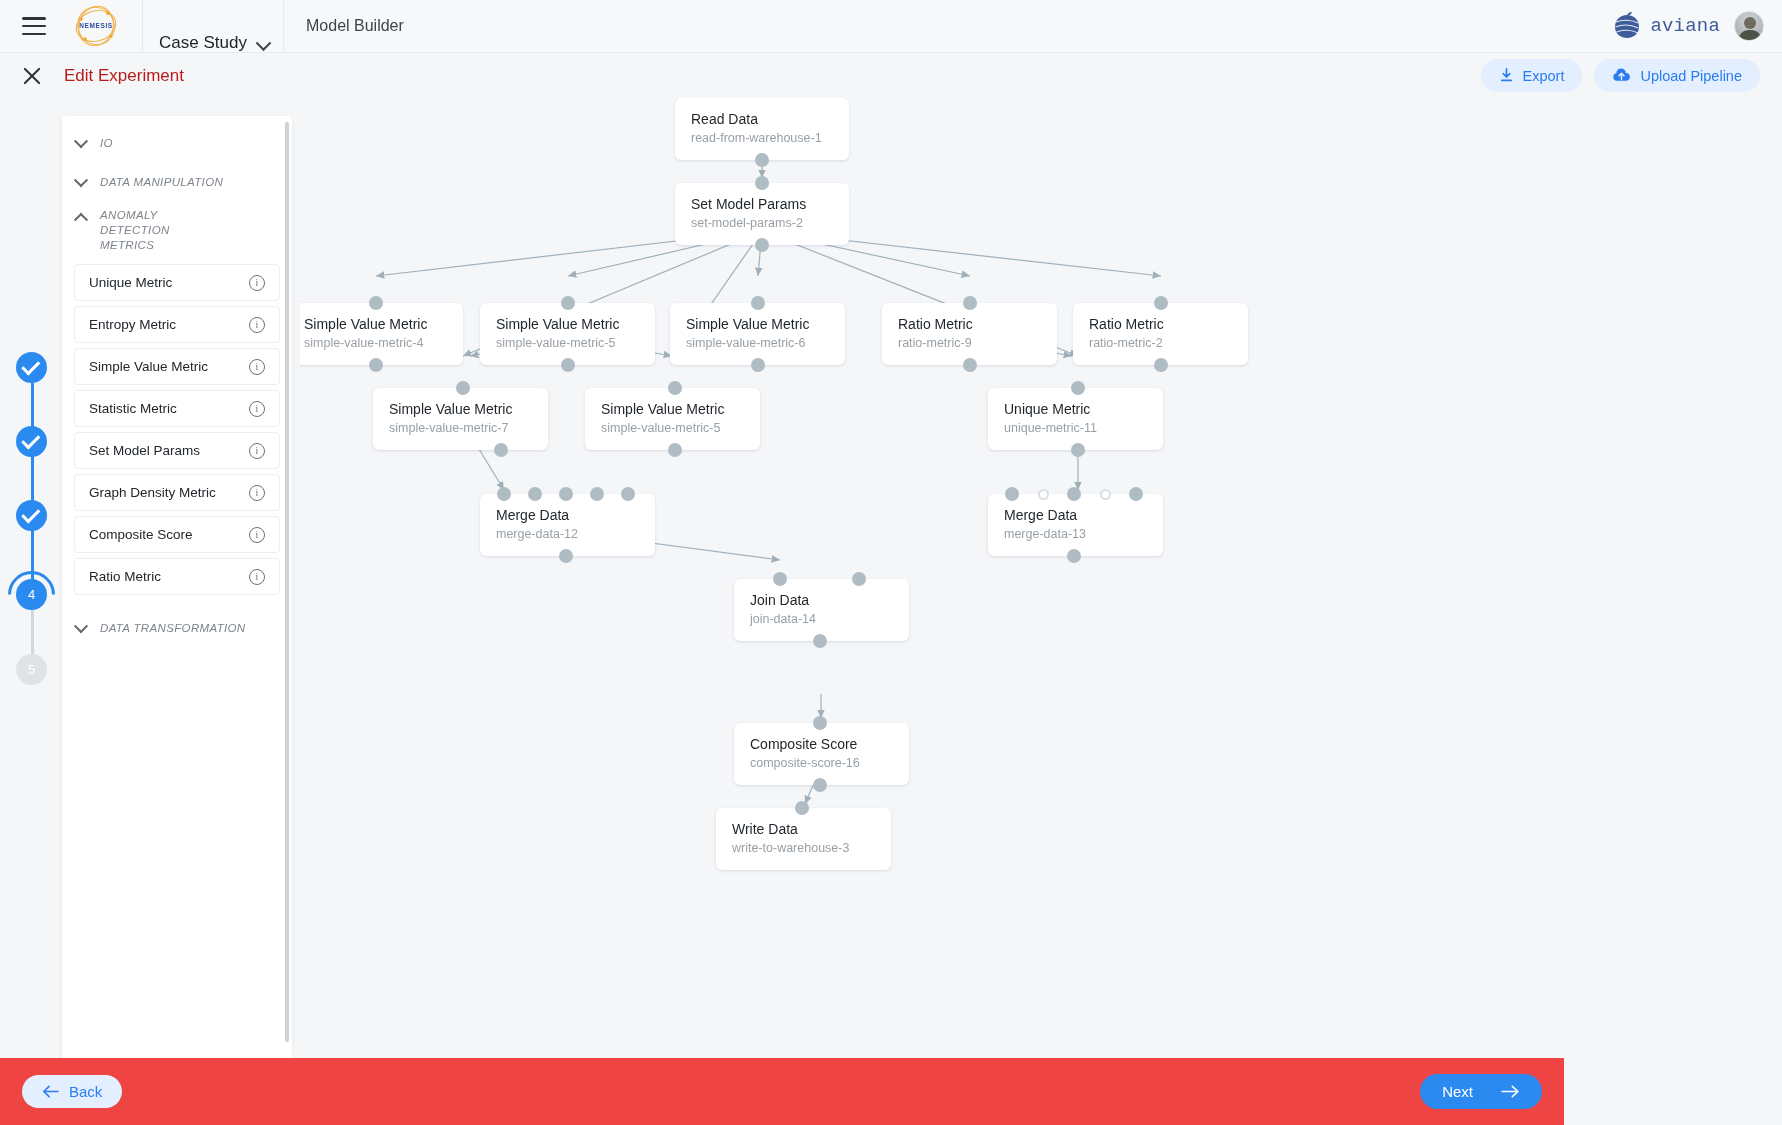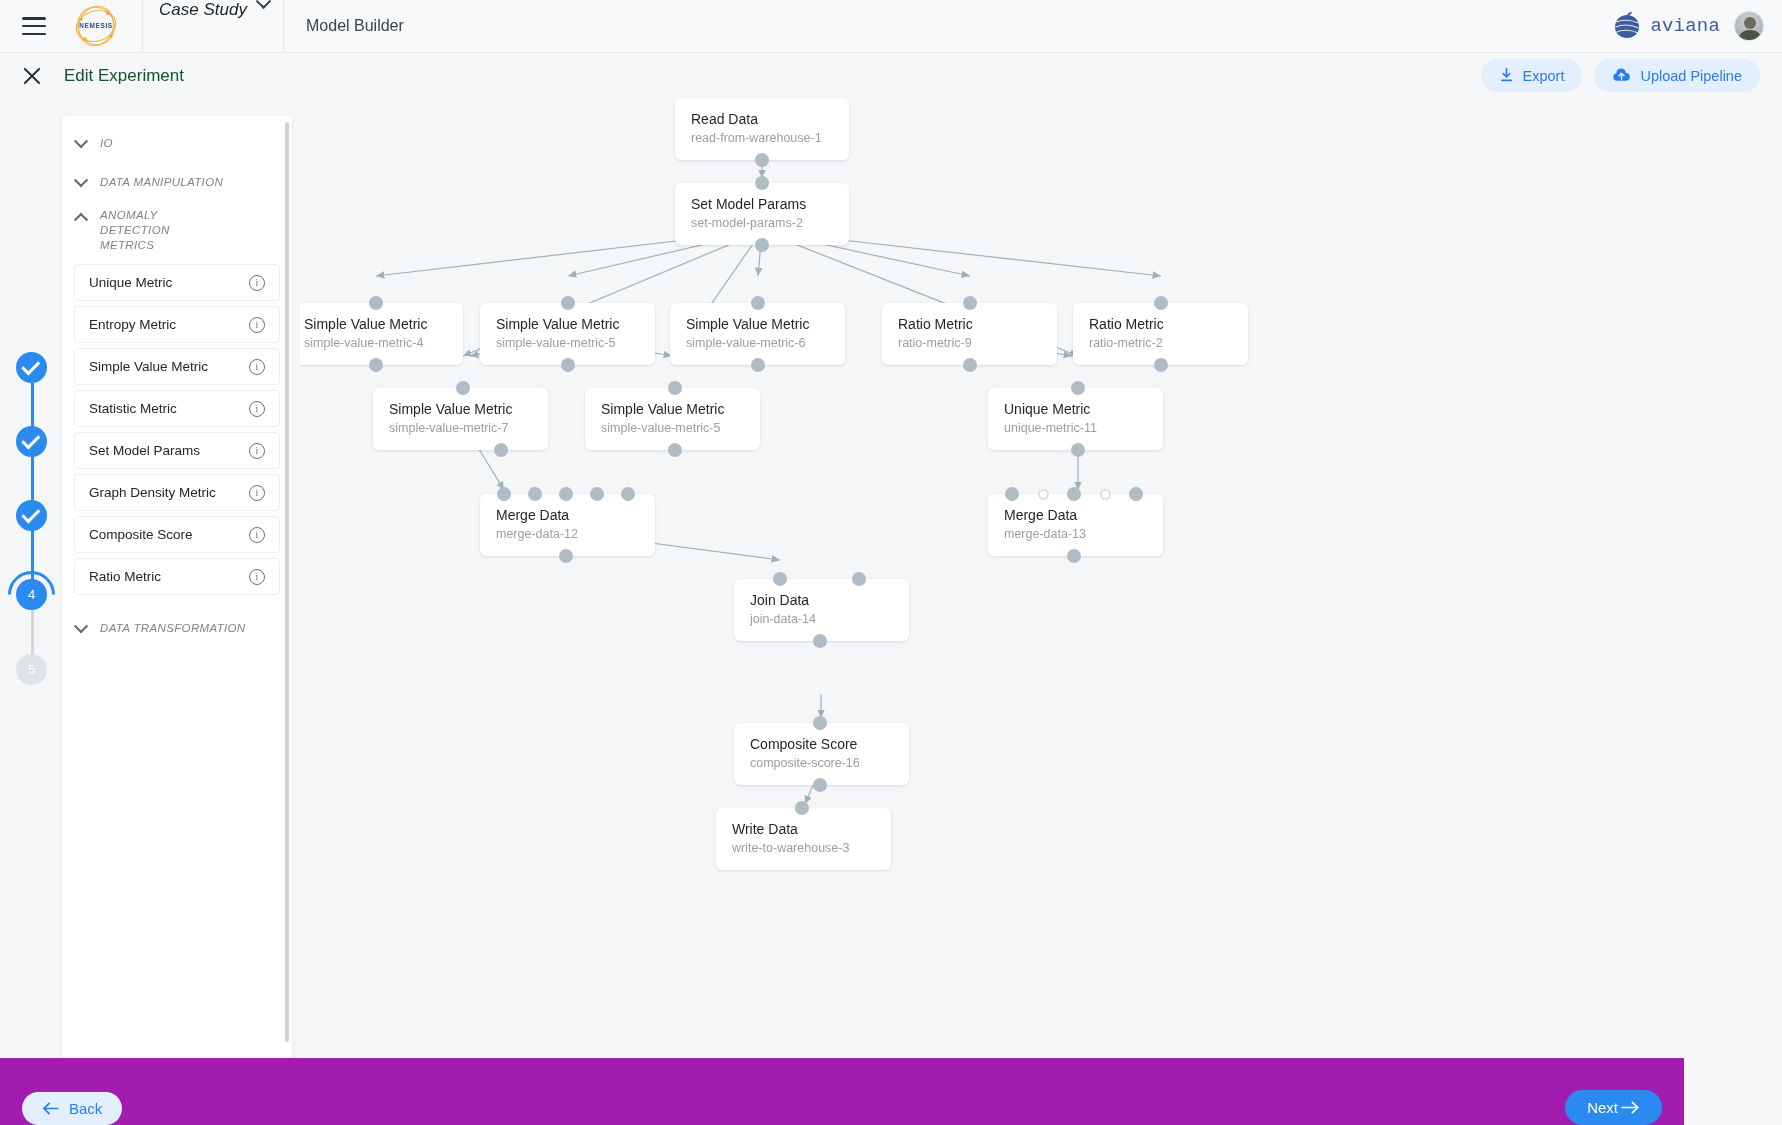--- a/index.html
+++ b/index.html
@@ -19,22 +19,22 @@
   .hamburger { margin-left: 22px; width: 24px; height: 18px;
     display: flex; flex-direction: column; justify-content: space-between; cursor: pointer; }
   .hamburger span { display: block; height: 2.5px; background: #2e3338; border-radius: 2px; }
 
   .nemesis-logo { margin-left: 22px; width: 56px; height: 46px; position: relative; }
   .nemesis-logo svg { position: absolute; left: 0; top: 0; }
 
   .divider-v { width: 1px; height: 53px; background: #e6e8ec; }
 
   .case-select {
-    width: 140px; height: 53px; display: flex; align-items: flex-start;
-    justify-content: space-between; padding: 0 14px 0 16px; cursor: pointer; font-style: italic;
+    width: 140px; height: 53px; display: flex; align-items: flex-end;
+    justify-content: space-between; padding: 0 14px 0 16px; cursor: pointer;
   }
   .case-select .lbl { font-size: 17px; color: #1d2226; }
   .chev-d { width: 11px; height: 11px; border-right: 2.2px solid #3b4248;
     border-bottom: 2.2px solid #3b4248; transform: rotate(45deg) translate(-3px,-3px); }
 
   .mb-title { margin-left: 22px; font-size: 16px; color: #3d444b; }
 
   .brand { margin-left: auto; display: flex; align-items: center; gap: 8px; margin-right: 14px; }
   .brand-word { font-size: 19px; color: #3f5c9a; letter-spacing: .2px; font-family: Liberation Mono, monospace; }
   .avatar {
@@ -51,21 +51,21 @@
   .subbar {
     position: absolute; left:0; top:53px; width:1782px; height:45px;
     display:flex; align-items:center; background:#f4f6f8;
   }
   .close-x { margin-left:22px; width:20px; height:20px; position:relative; cursor:pointer; }
   .close-x::before, .close-x::after {
     content:""; position:absolute; left:-1px; top:9px; width:22px; height:2px; background:#2e3338; border-radius:2px;
   }
   .close-x::before { transform: rotate(45deg); }
   .close-x::after  { transform: rotate(-45deg); }
-  .edit-title { margin-left: 22px; font-size: 17px; color: #14532d; }
+  .edit-title { margin-left: 22px; font-size: 17px; color: #b91c1c; }
 
   .topbtns { margin-left:auto; display:flex; gap:12px; margin-right:22px; }
   .pill {
     height:33px; border-radius:18px; background:#e3efff; color:#2a7cf0;
     display:flex; align-items:center; gap:9px; padding: 0 18px; font-size:14.5px; cursor:pointer;
   }
   .pill svg { display:block; }
 
   
   .stepper { position:absolute; left:0; top:98px; width:55px; height:960px; }
@@ -121,26 +121,26 @@
   .node {
     position:absolute; background:#fff; border-radius:6px;
     box-shadow: 0 1px 3px rgba(30,40,60,.13); padding: 12px 16px 13px 16px;
   }
   .node .ntitle { font-size:14px; color:#1e2429; line-height:18px; white-space:nowrap; }
   .node .nsub { font-size:12.5px; color:#98a0a7; line-height:17px; margin-top:2px; white-space:nowrap; }
   .port { position:absolute; width:14px; height:14px; border-radius:50%; background:#afbcc4; }
   .port.hollow { background:#fff; border:2px solid #d8dfe4; width:11px; height:11px; }
 
   
-  .bottombar { position:absolute; left:0; top:1058px; width:1684px; height:67px;
-    background:#a21caf; display:flex; align-items:flex-end; }
+  .bottombar { position:absolute; left:0; top:1058px; width:1564px; height:67px;
+    background:#ef4444; display:flex; align-items:center; }
   .back-btn { margin-left:22px; height:33px; border-radius:18px; background:#e3efff;
     color:#2a7cf0; display:flex; align-items:center; gap:10px; padding:0 20px; font-size:15px; cursor:pointer; }
   .next-btn { margin-left:auto; margin-right:22px; height:35px; border-radius:19px; background:#2a8af0;
-    color:#fff; display:flex; align-items:center; gap:3px; padding:16px 22px; font-size:15px; cursor:pointer; }
+    color:#fff; display:flex; align-items:center; gap:28px; padding:16px 22px; font-size:15px; cursor:pointer; }
 </style>
 </head>
 <body>
 
 <div class="topbar">
   <div class="hamburger">
     <span></span>
       <span></span>
       <span></span>
   </div>

